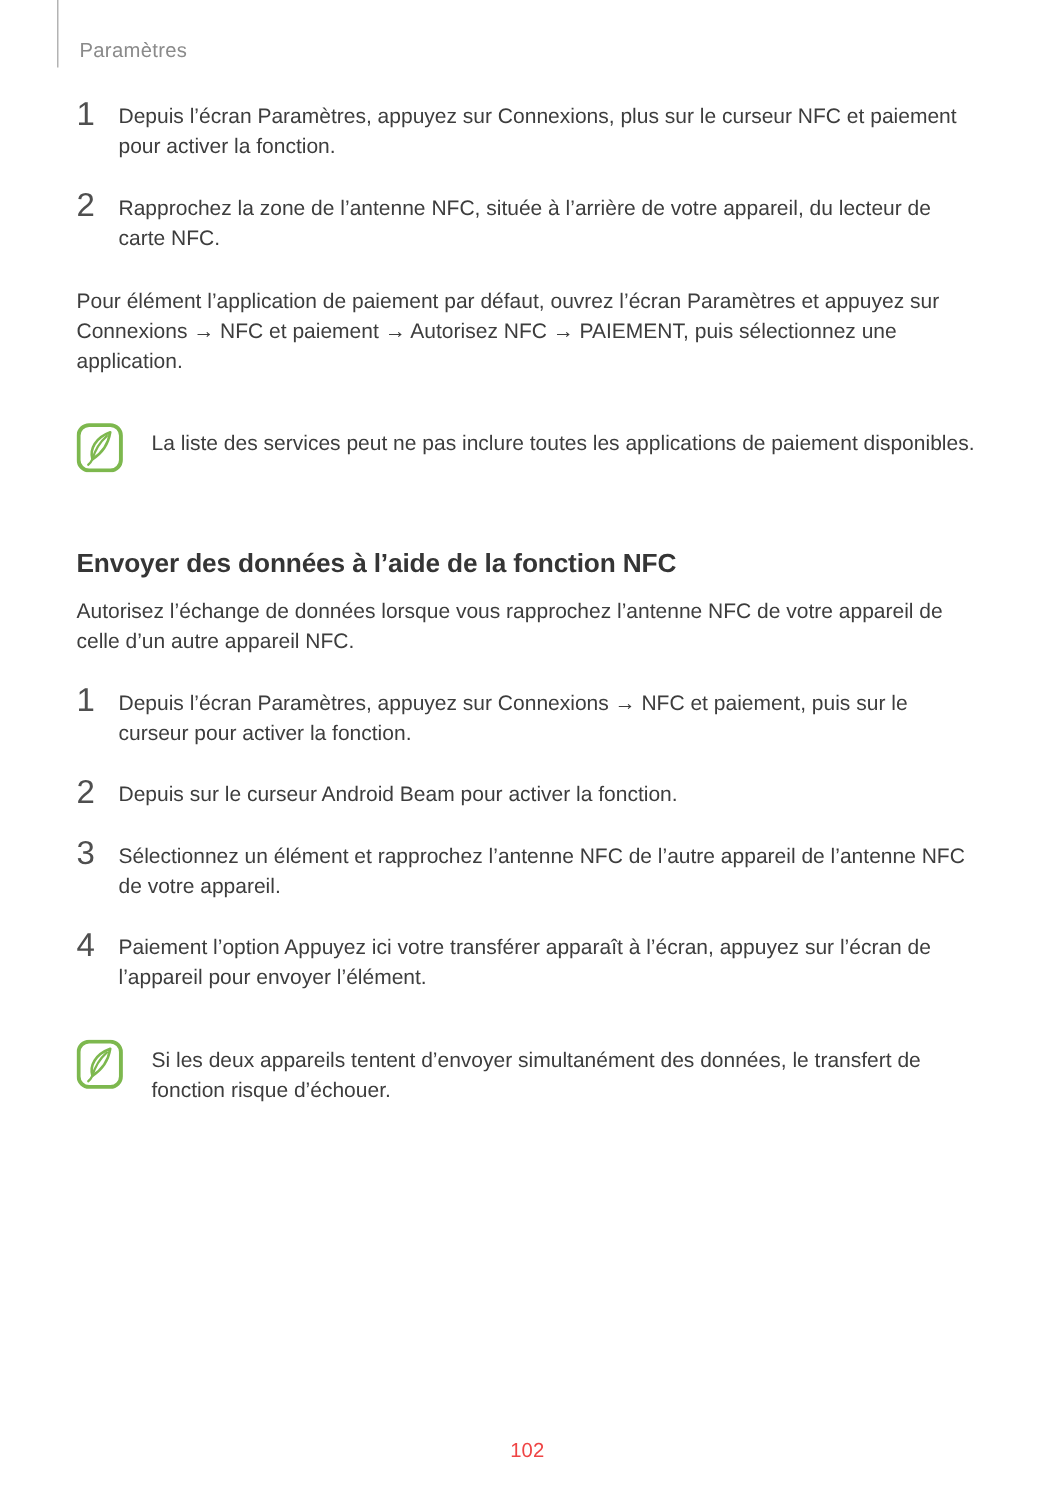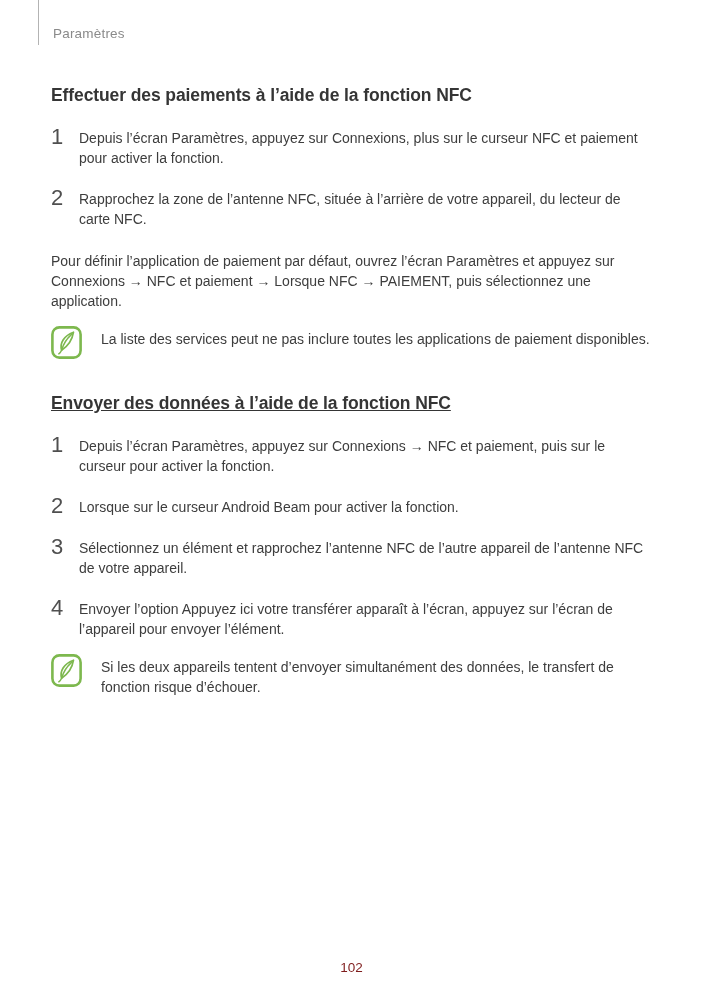--- a/index.html
+++ b/index.html
@@ -43,21 +43,21 @@
     padding: 0 51px 0 51px;
   }
   .section-title {
     font-size: 17.5px;
     font-weight: bold;
     color: #353535;
     line-height: 23px;
     letter-spacing: -0.1px;
   }
   .t1 { margin-top: 38px; }
-  .t2 { margin-top: 33px; text-decoration: underline; }
+  .t2 { margin-top: 49px; }
   .para {
     font-size: 14px;
     line-height: 20px;
     color: var(--body-text);
   }
   .para.intro { margin-top: 10px; }
   .para.body-para { margin-top: 22px; }
   .b { font-weight: normal; }
 
   
@@ -77,21 +77,21 @@
   .step-body {
     flex: 1;
     font-size: 14px;
     line-height: 20px;
   }
 
   
   .note {
     display: flex;
     align-items: flex-start;
-    margin-top: 15px;
+    margin-top: 32px;
   }
   .note-icon {
     flex: 0 0 31px;
     height: 33px;
     margin-right: 19px;
     display: inline-block;
   }
   .note-icon svg { display: block; }
   .leaf-stroke { stroke: var(--accent); fill: none; }
   .note-text {
@@ -103,82 +103,82 @@
 
   
   .doc-footer {
     position: absolute;
     left: 0; bottom: 18px;
     width: 100%;
     text-align: center;
   }
   .page-number {
     font-size: 13.5px;
-    color: #7f1d1d;
+    color: #ef4444;
   }
 </style>
 </head>
 <body>
 
 <div class="page">
 
   <header class="doc-header">
     <div class="header-rule"></div>
     <span class="breadcrumb">Paramètres</span>
   </header>
 
   <main class="content">
 
-    <h1 class="section-title t1">Effectuer des paiements à l’aide de la fonction NFC</h1>
 
 
     <div class="step">
       <span class="step-num">1</span>
       <p class="step-body"><span>Depuis l’écran Paramètres, appuyez sur </span><span class="b">Connexions</span><span>, plus sur le curseur </span><span class="b">NFC et paiement</span><span> pour activer la fonction.</span></p>
     </div>
 
     <div class="step">
       <span class="step-num">2</span>
       <p class="step-body"><span>Rapprochez la zone de l’antenne NFC, située à l’arrière de votre appareil, du lecteur de carte NFC.</span></p>
     </div>
 
-    <p class="para body-para"><span>Pour définir l’application de paiement par défaut, ouvrez l’écran Paramètres et appuyez sur </span><span class="b">Connexions</span><span> → </span><span class="b">NFC et paiement</span><span> → </span><span class="b">Lorsque NFC</span><span> → </span><span class="b">PAIEMENT</span><span>, puis sélectionnez une application.</span></p>
+    <p class="para body-para"><span>Pour élément l’application de paiement par défaut, ouvrez l’écran Paramètres et appuyez sur </span><span class="b">Connexions</span><span> → </span><span class="b">NFC et paiement</span><span> → </span><span class="b">Autorisez NFC</span><span> → </span><span class="b">PAIEMENT</span><span>, puis sélectionnez une application.</span></p>
 
     <div class="note">
       <span class="note-icon">
         <svg width="31" height="33" viewBox="0 0 31 33">
           <rect class="leaf-stroke" x="1.4" y="1.4" width="28.2" height="30.2" rx="7" stroke-width="2.6"></rect>
           <path class="leaf-stroke" d="M22.5 6.2 C21.2 14.2 17.6 19.8 10.6 24.2 C8.6 17.4 12.6 9.8 22.5 6.2 Z" stroke-width="1.7" stroke-linejoin="round"></path>
           <path class="leaf-stroke" d="M20.3 8.6 C15.8 12.6 12.4 17.8 10.6 24.2 C9.8 26 9 27 7.8 27.8" stroke-width="1.5" stroke-linecap="round"></path>
         </svg>
       </span>
       <p class="note-text"><span>La liste des services peut ne pas inclure toutes les applications de paiement disponibles.</span></p>
     </div>
 
     <h1 class="section-title t2">Envoyer des données à l’aide de la fonction NFC</h1>
 
+    <p class="para intro"><span>Autorisez l’échange de données lorsque vous rapprochez l’antenne NFC de votre appareil de celle d’un autre appareil NFC.</span></p>
 
     <div class="step">
       <span class="step-num">1</span>
       <p class="step-body"><span>Depuis l’écran Paramètres, appuyez sur </span><span class="b">Connexions</span><span> → </span><span class="b">NFC et paiement</span><span>, puis sur le curseur pour activer la fonction.</span></p>
     </div>
 
     <div class="step">
       <span class="step-num">2</span>
-      <p class="step-body"><span>Lorsque sur le curseur </span><span class="b">Android Beam</span><span> pour activer la fonction.</span></p>
+      <p class="step-body"><span>Depuis sur le curseur </span><span class="b">Android Beam</span><span> pour activer la fonction.</span></p>
     </div>
 
     <div class="step">
       <span class="step-num">3</span>
       <p class="step-body"><span>Sélectionnez un élément et rapprochez l’antenne NFC de l’autre appareil de l’antenne NFC de votre appareil.</span></p>
     </div>
 
     <div class="step">
       <span class="step-num">4</span>
-      <p class="step-body"><span>Envoyer l’option </span><span class="b">Appuyez ici votre transférer</span><span> apparaît à l’écran, appuyez sur l’écran de l’appareil pour envoyer l’élément.</span></p>
+      <p class="step-body"><span>Paiement l’option </span><span class="b">Appuyez ici votre transférer</span><span> apparaît à l’écran, appuyez sur l’écran de l’appareil pour envoyer l’élément.</span></p>
     </div>
 
     <div class="note">
       <span class="note-icon">
         <svg width="31" height="33" viewBox="0 0 31 33">
           <rect class="leaf-stroke" x="1.4" y="1.4" width="28.2" height="30.2" rx="7" stroke-width="2.6"></rect>
           <path class="leaf-stroke" d="M22.5 6.2 C21.2 14.2 17.6 19.8 10.6 24.2 C8.6 17.4 12.6 9.8 22.5 6.2 Z" stroke-width="1.7" stroke-linejoin="round"></path>
           <path class="leaf-stroke" d="M20.3 8.6 C15.8 12.6 12.4 17.8 10.6 24.2 C9.8 26 9 27 7.8 27.8" stroke-width="1.5" stroke-linecap="round"></path>
         </svg>
       </span>

